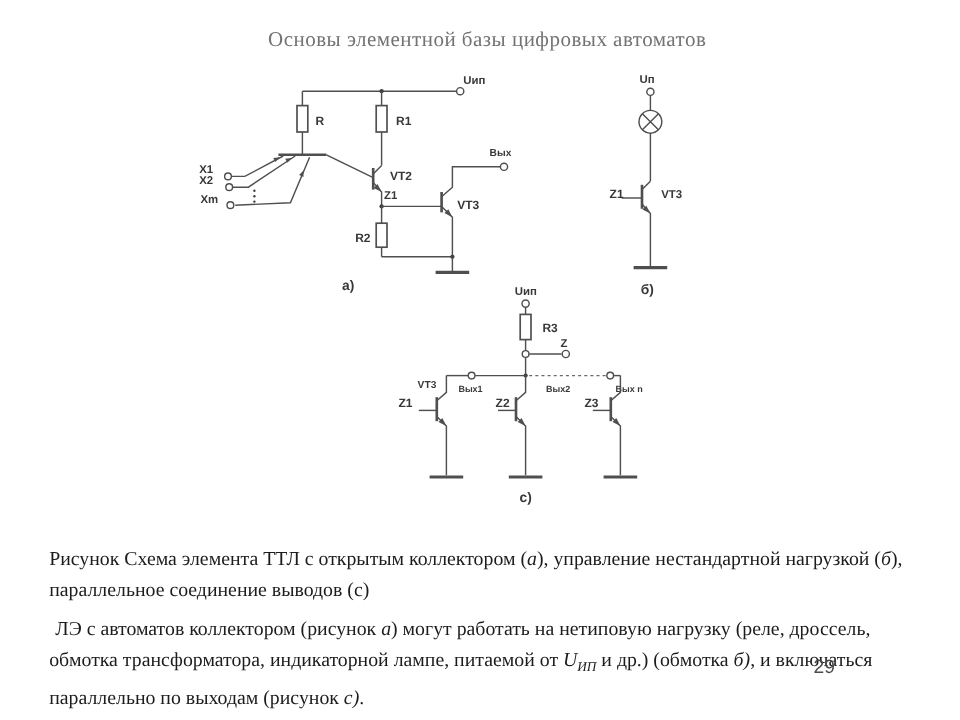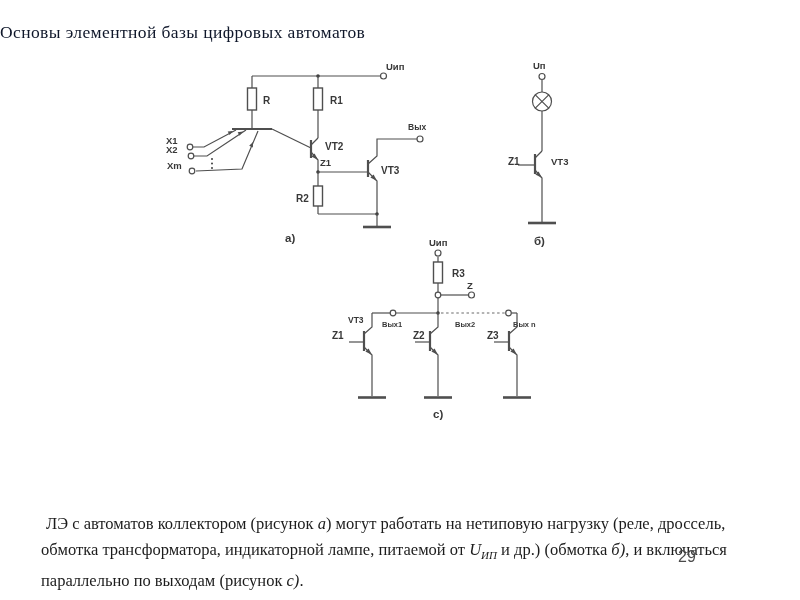--- a/index.html
+++ b/index.html
@@ -1,19 +1,19 @@
 <!DOCTYPE html>
 <html><head>
 <meta charset="utf-8">
 <style>
   html,body{margin:0;padding:0;background:#fff;}
   .slide{position:relative;width:800px;height:600px;background:#ffffff;overflow:hidden;
          font-family:"Liberation Serif", serif;color:#1e1e1e;}
-  .title{position:absolute;left:0;right:0;top:22px;text-align:left;
-         font-size:17.5px;letter-spacing:0.4px;color:#0f172a;}
+  .title{position:absolute;left:12px;right:0;top:22px;text-align:center;
+         font-size:17.5px;letter-spacing:0.4px;color:#737373;}
   .circuits{position:absolute;left:150px;top:50px;width:460px;height:390px;}
   .figure-caption{position:absolute;left:41px;top:436px;width:718px;
                   font-size:16.5px;line-height:26px;color:#1c1c1c;}
   .body-text{position:absolute;left:41px;top:494px;width:737px;
              font-size:16.5px;line-height:26px;color:#1c1c1c;text-indent:5px;}
   .body-text i, .figure-caption i{font-style:italic;}
   .sub{font-size:11px;font-style:italic;vertical-align:-4px;margin-top:48px;}
   .page-number{position:absolute;left:678px;top:548px;
                font-family:"Liberation Sans", sans-serif;font-size:16px;color:#4a4a4a;}
   
@@ -182,18 +182,19 @@
         <path class="w" d="M509,347 L517,355 V396"></path>
         <polygon class="arr" points="517,355 513.6,348.4 510.4,351.6"></polygon>
         <path class="gnd" d="M503,397.5 H531"></path>
       </g>
       <text class="lbl s10" x="487" y="339">Z3</text>
 
       <text class="lbl s11" x="433" y="418">с)</text>
     </g>
   </svg>
 
+  <p class="figure-caption"><span>Рисунок Схема элемента ТТЛ с открытым коллектором (</span><i>а</i><span>), управление нестандартной нагрузкой (</span><i>б</i><span>), параллельное соединение выводов (с)</span></p>
 
   <p class="body-text"><span>ЛЭ с автоматов коллектором (рисунок </span><i>а</i><span>) могут работать на нетиповую нагрузку (реле, дроссель, обмотка трансформатора, индикаторной лампе, питаемой от </span><i>U</i><span class="sub">ИП</span><span> и др.) (обмотка </span><i>б)</i><span>, и включаться параллельно по выходам (рисунок </span><i>с)</i><span>.</span></p>
 
   <div class="page-number">29</div>
 
 </div>
 
 </body></html>

